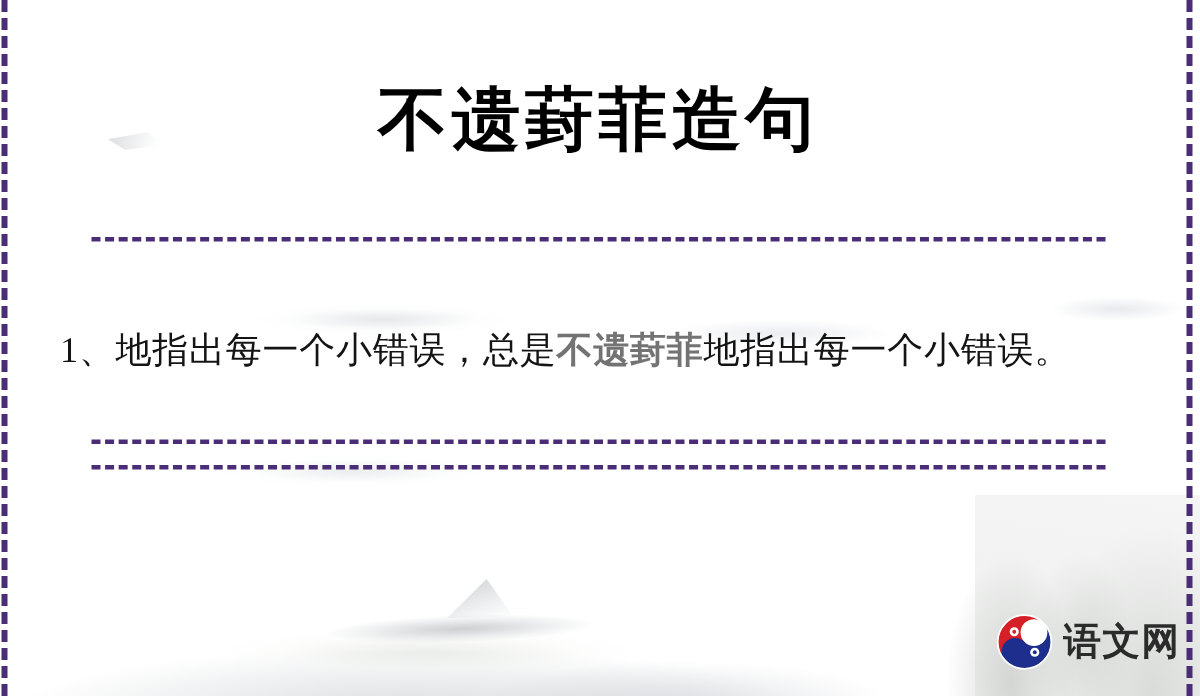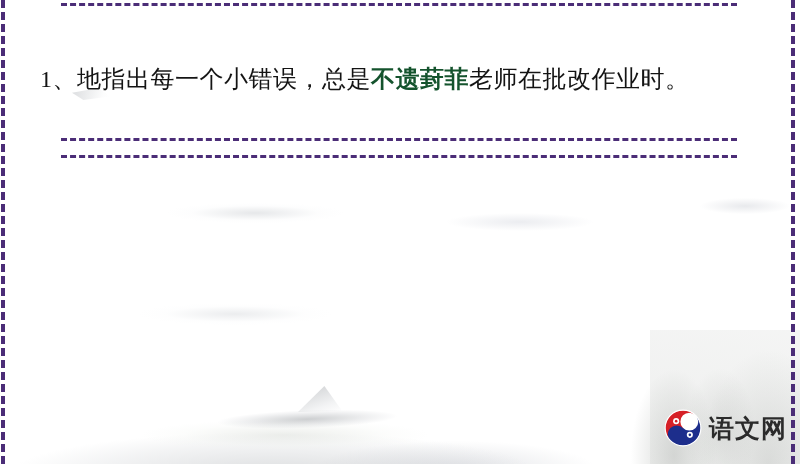--- a/index.html
+++ b/index.html
@@ -169,21 +169,21 @@
 
   .sentence {
     font-family: "Liberation Serif", "DejaVu Serif", serif;
     font-size: 24px;
     line-height: 42px;
     color: #141414;
     padding: 14px 20px 14px 20px;
     letter-spacing: 0.5px;
   }
   .sentence .idiom {
-    color: #14532d;
+    color: #737373;
     font-weight: bold;
   }
 
   .gap-1 { height: 14px; }
   .gap-2 { height: 14px; }
   .gap-3 { height: 10px; }
 
   
   .logo {
     position: absolute;
@@ -227,25 +227,26 @@
     <div class="bg-wisp-b"></div>
     <div class="bg-wisp-c"></div>
     <div class="bg-wisp-d"></div>
   </div>
 
   <div class="edge-left"></div>
   <div class="edge-right"></div>
 
   <div class="content">
 
+    <h1 class="title">不遗葑菲造句</h1>
 
     <div class="divider d1"></div>
     <div class="gap-1"></div>
 
-    <p class="sentence"><span>1、</span><span>地指出每一个小错误，总是</span><span class="idiom">不遗葑菲</span><span>老师在批改作业时。</span></p>
+    <p class="sentence"><span>1、</span><span>地指出每一个小错误，总是</span><span class="idiom">不遗葑菲</span><span>地指出每一个小错误。</span></p>
 
     <div class="divider"></div>
     <div class="gap-2"></div>
 
 
     <div class="divider"></div>
     <div class="gap-3"></div>
 
   </div>
 

